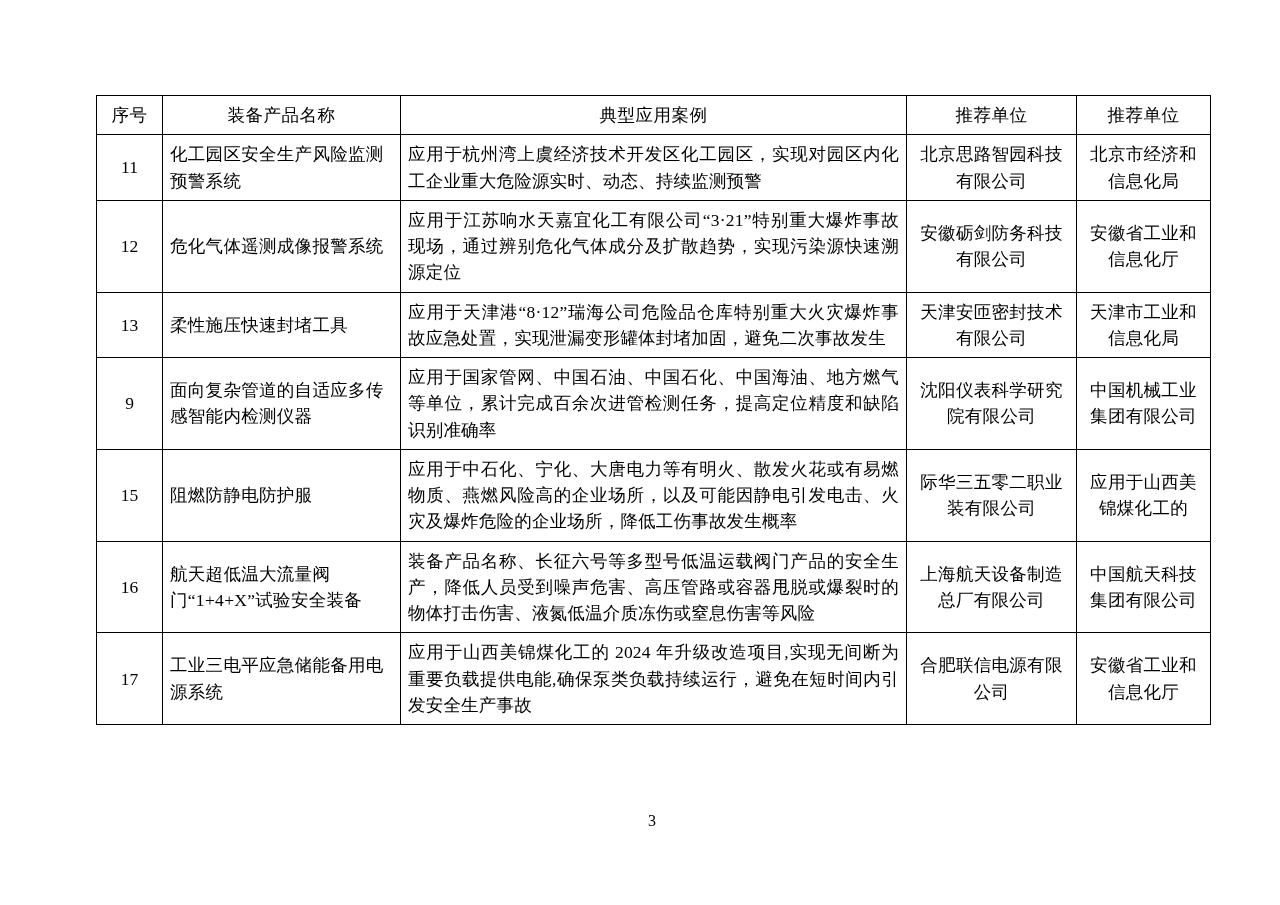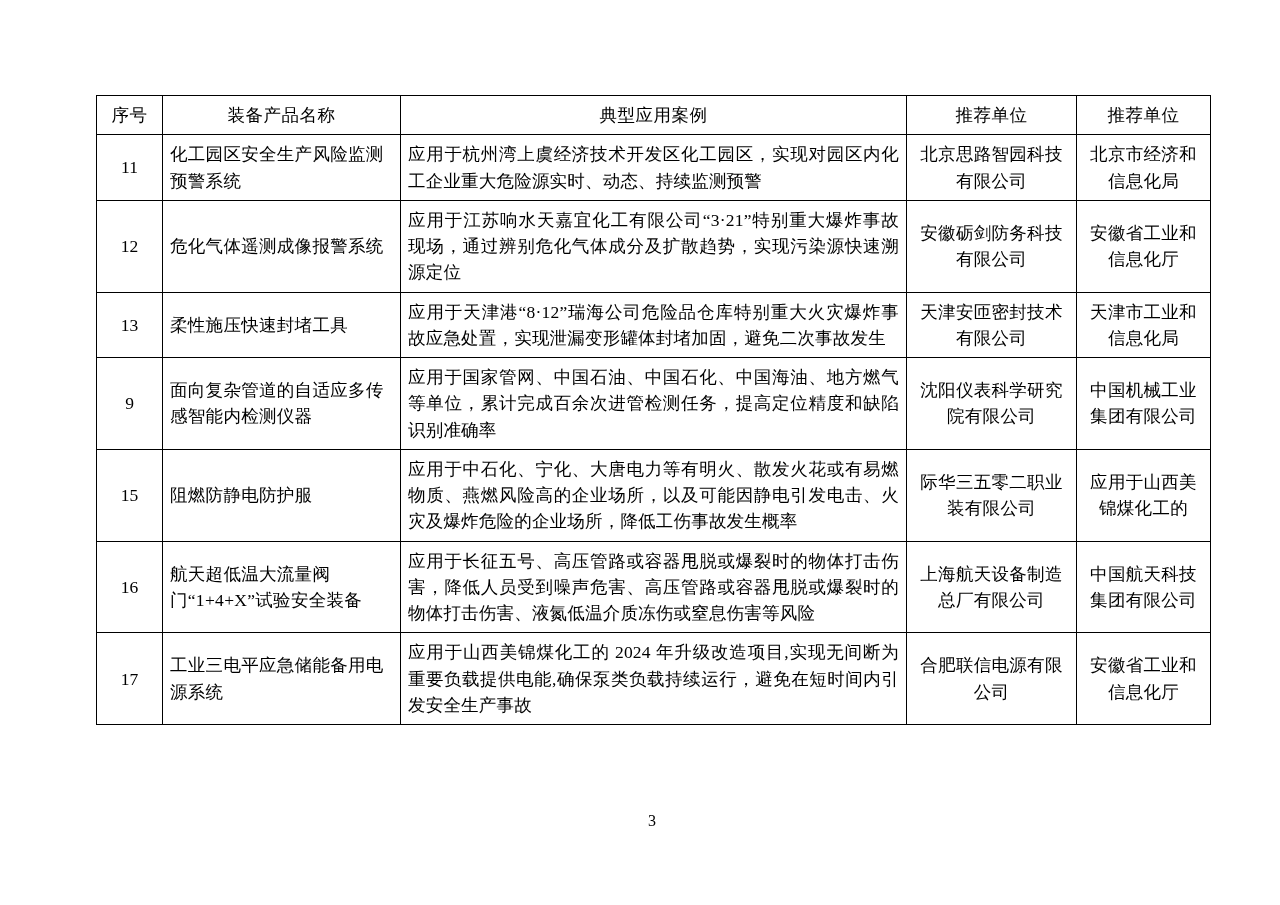--- a/index.html
+++ b/index.html
@@ -139,21 +139,21 @@
         <tr>
           <td class="seq">15</td>
           <td class="name">阻燃防静电防护服</td>
           <td class="case">应用于中石化、宁化、大唐电力等有明火、散发火花或有易燃物质、燕燃风险高的企业场所，以及可能因静电引发电击、火灾及爆炸危险的企业场所，降低工伤事故发生概率</td>
           <td class="unit">际华三五零二职业装有限公司</td>
           <td class="rec">应用于山西美锦煤化工的</td>
         </tr>
         <tr>
           <td class="seq">16</td>
           <td class="name">航天超低温大流量阀门“1+4+X”试验安全装备</td>
-          <td class="case">应用于长征五号、高压管路或容器甩脱或爆裂时的物体打击伤害，降低人员受到噪声危害、高压管路或容器甩脱或爆裂时的物体打击伤害、液氮低温介质冻伤或窒息伤害等风险</td>
+          <td class="case">装备产品名称、长征六号等多型号低温运载阀门产品的安全生产，降低人员受到噪声危害、高压管路或容器甩脱或爆裂时的物体打击伤害、液氮低温介质冻伤或窒息伤害等风险</td>
           <td class="unit">上海航天设备制造总厂有限公司</td>
           <td class="rec">中国航天科技集团有限公司</td>
         </tr>
         <tr>
           <td class="seq">17</td>
           <td class="name">工业三电平应急储能备用电源系统</td>
           <td class="case">应用于山西美锦煤化工的 2024 年升级改造项目,实现无间断为重要负载提供电能,确保泵类负载持续运行，避免在短时间内引发安全生产事故</td>
           <td class="unit">合肥联信电源有限公司</td>
           <td class="rec">安徽省工业和信息化厅</td>
         </tr>

